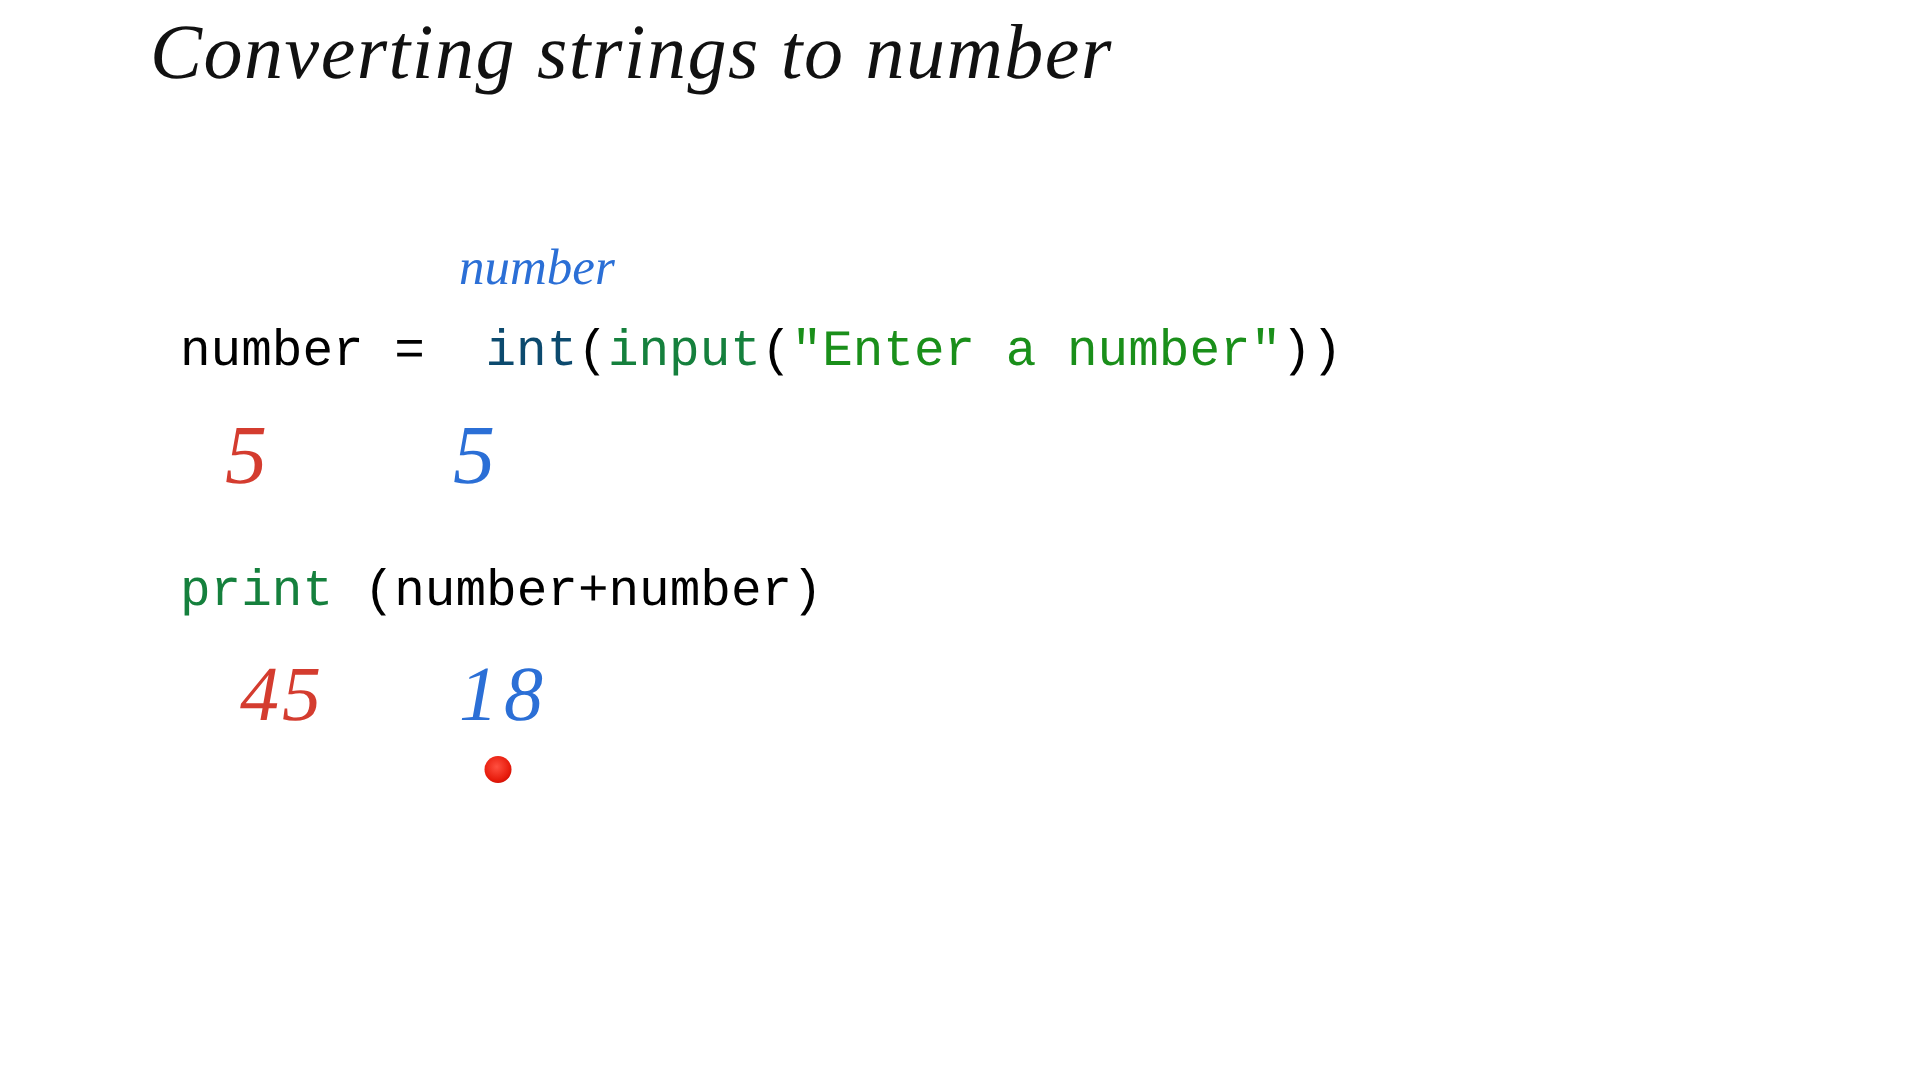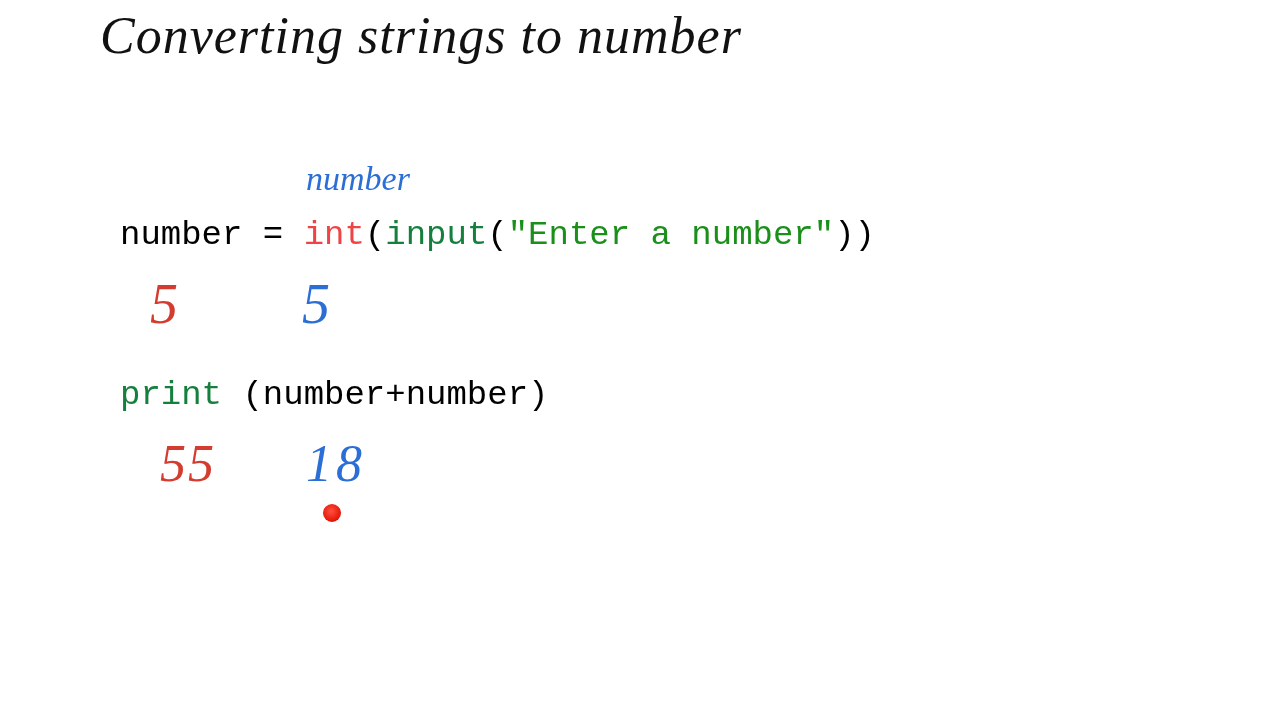--- a/index.html
+++ b/index.html
@@ -27,21 +27,21 @@
   .hand-blue { color: #2b6fd6; }
   .hand-red  { color: #d43c2f; }
 
   
   .code {
     font-family: "Courier New", Courier, monospace;
     font-size: 34px;
     white-space: pre;
   }
   .tok-plain  { color: #000; }
-  .tok-kw     { color: #ef4444; }  
+  .tok-kw     { color: #0c4a6e; margin-left: 20px; }  
   .tok-func   { color: #15803d; }  
   .tok-str    { color: #1a8f1a; }  
 
   
   .pointer-dot {
     width: 18px;
     height: 18px;
     border-radius: 50%;
     background: radial-gradient(circle at 45% 40%, #ff5040 0%, #e71c0c 60%, #b30000 100%);
   }
@@ -56,19 +56,19 @@
   <div class="abs hand hand-blue" style="left:306px; top:160px; font-size:34px;">number</div>
 
   <div class="abs code" style="left:120px; top:216px;"><span class="tok-plain">number</span><span class="tok-plain"> = </span><span class="tok-kw">int</span><span class="tok-plain">(</span><span class="tok-func">input</span><span class="tok-plain">(</span><span class="tok-str">"Enter a number"</span><span class="tok-plain">))</span></div>
 
   <div class="abs hand hand-red" style="left:150px; top:272px; font-size:56px;">5</div>
 
   <div class="abs hand hand-blue" style="left:302px; top:272px; font-size:56px;">5</div>
 
   <div class="abs code" style="left:120px; top:376px;"><span class="tok-func">print</span><span class="tok-plain"> (number+number)</span></div>
 
-  <div class="abs hand hand-red" style="left:160px; top:434px; font-size:52px; letter-spacing:2px;">55</div>
+  <div class="abs hand hand-red" style="left:160px; top:434px; font-size:52px; letter-spacing:2px;">45</div>
 
   <div class="abs hand hand-blue" style="left:306px; top:434px; font-size:52px; letter-spacing:4px;">18</div>
 
   <div class="abs pointer-dot" style="left:323px; top:504px;"></div>
 
 </div>
 
 </body></html>

